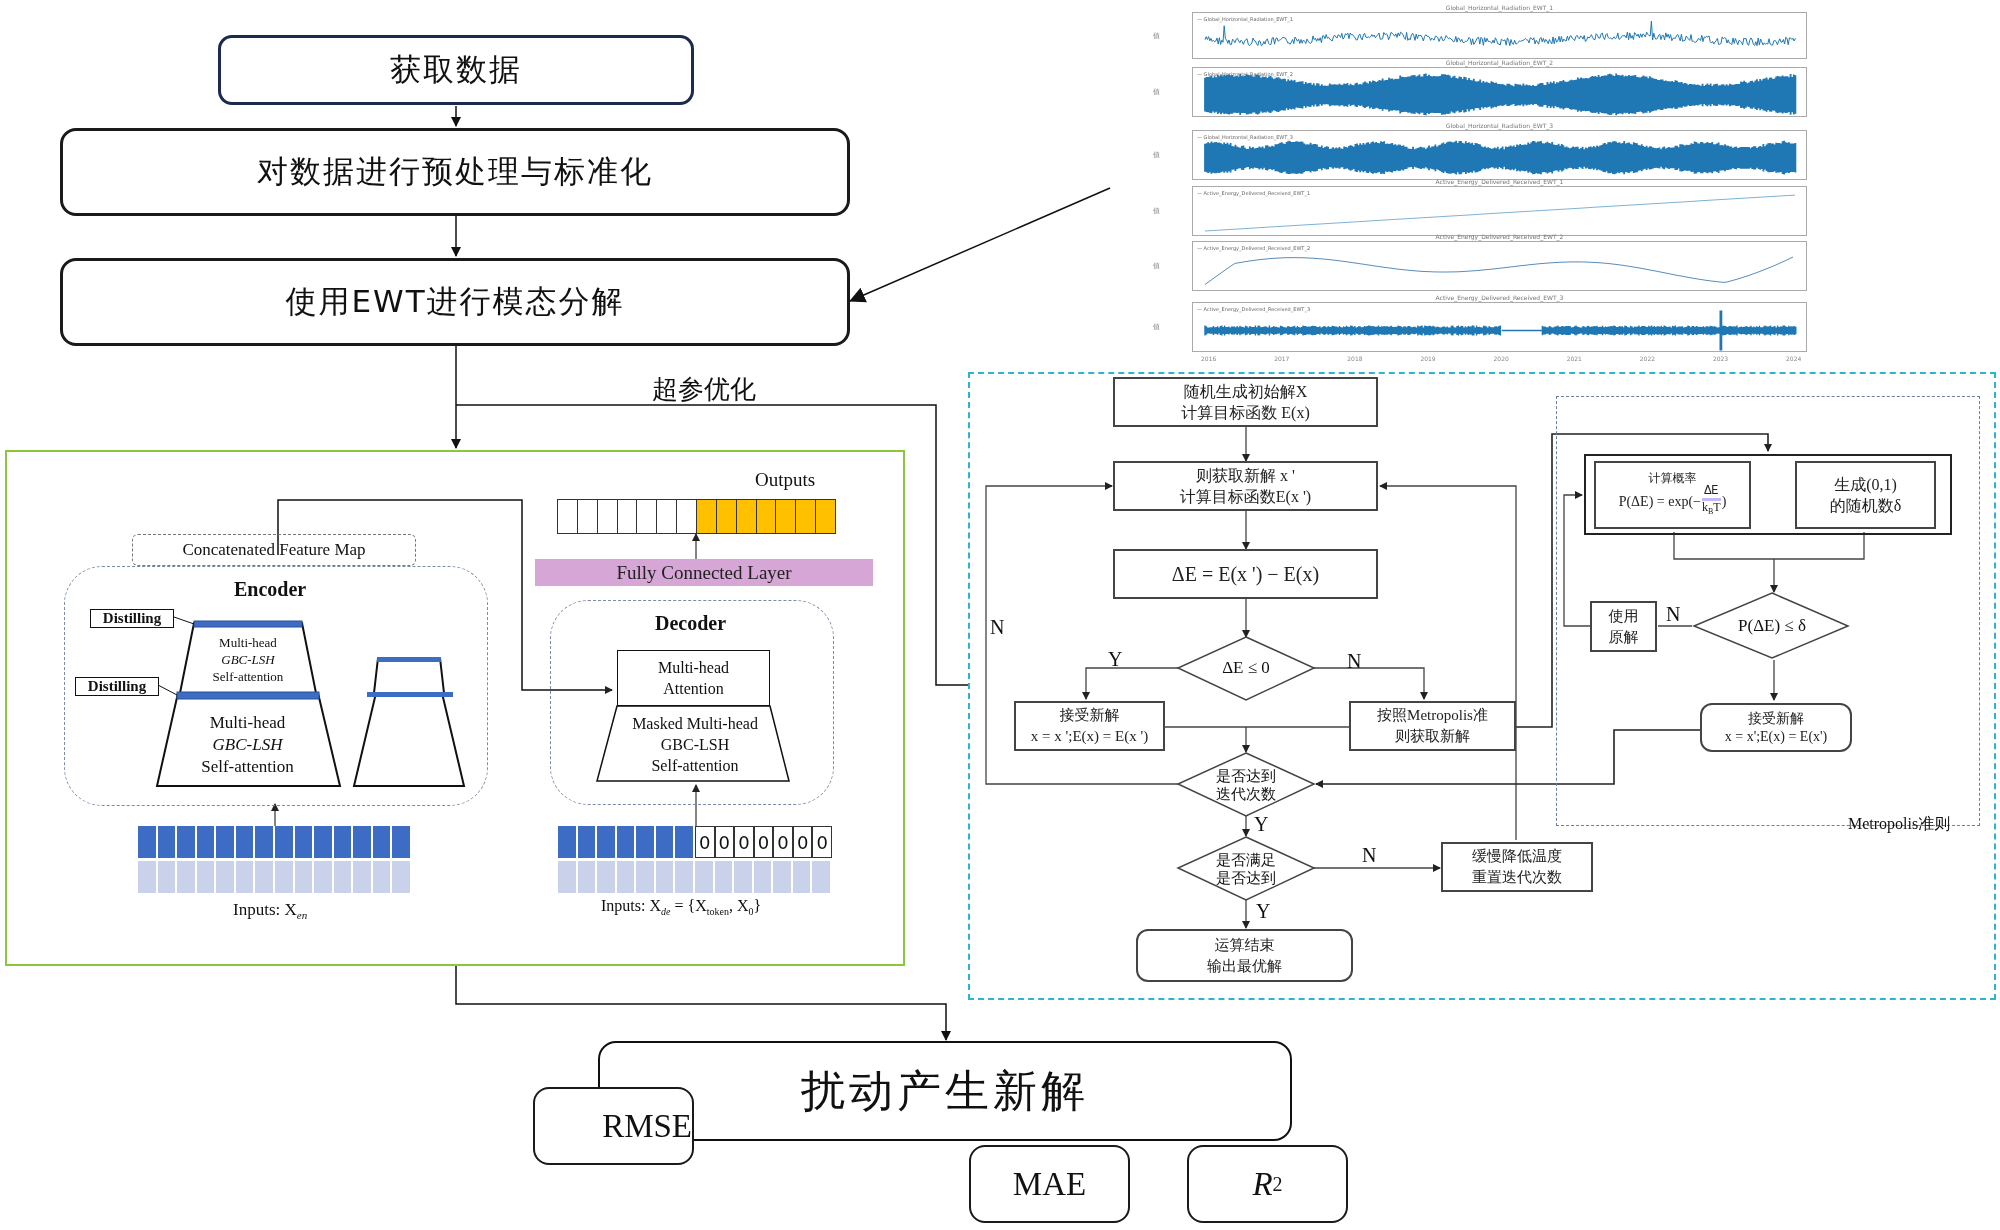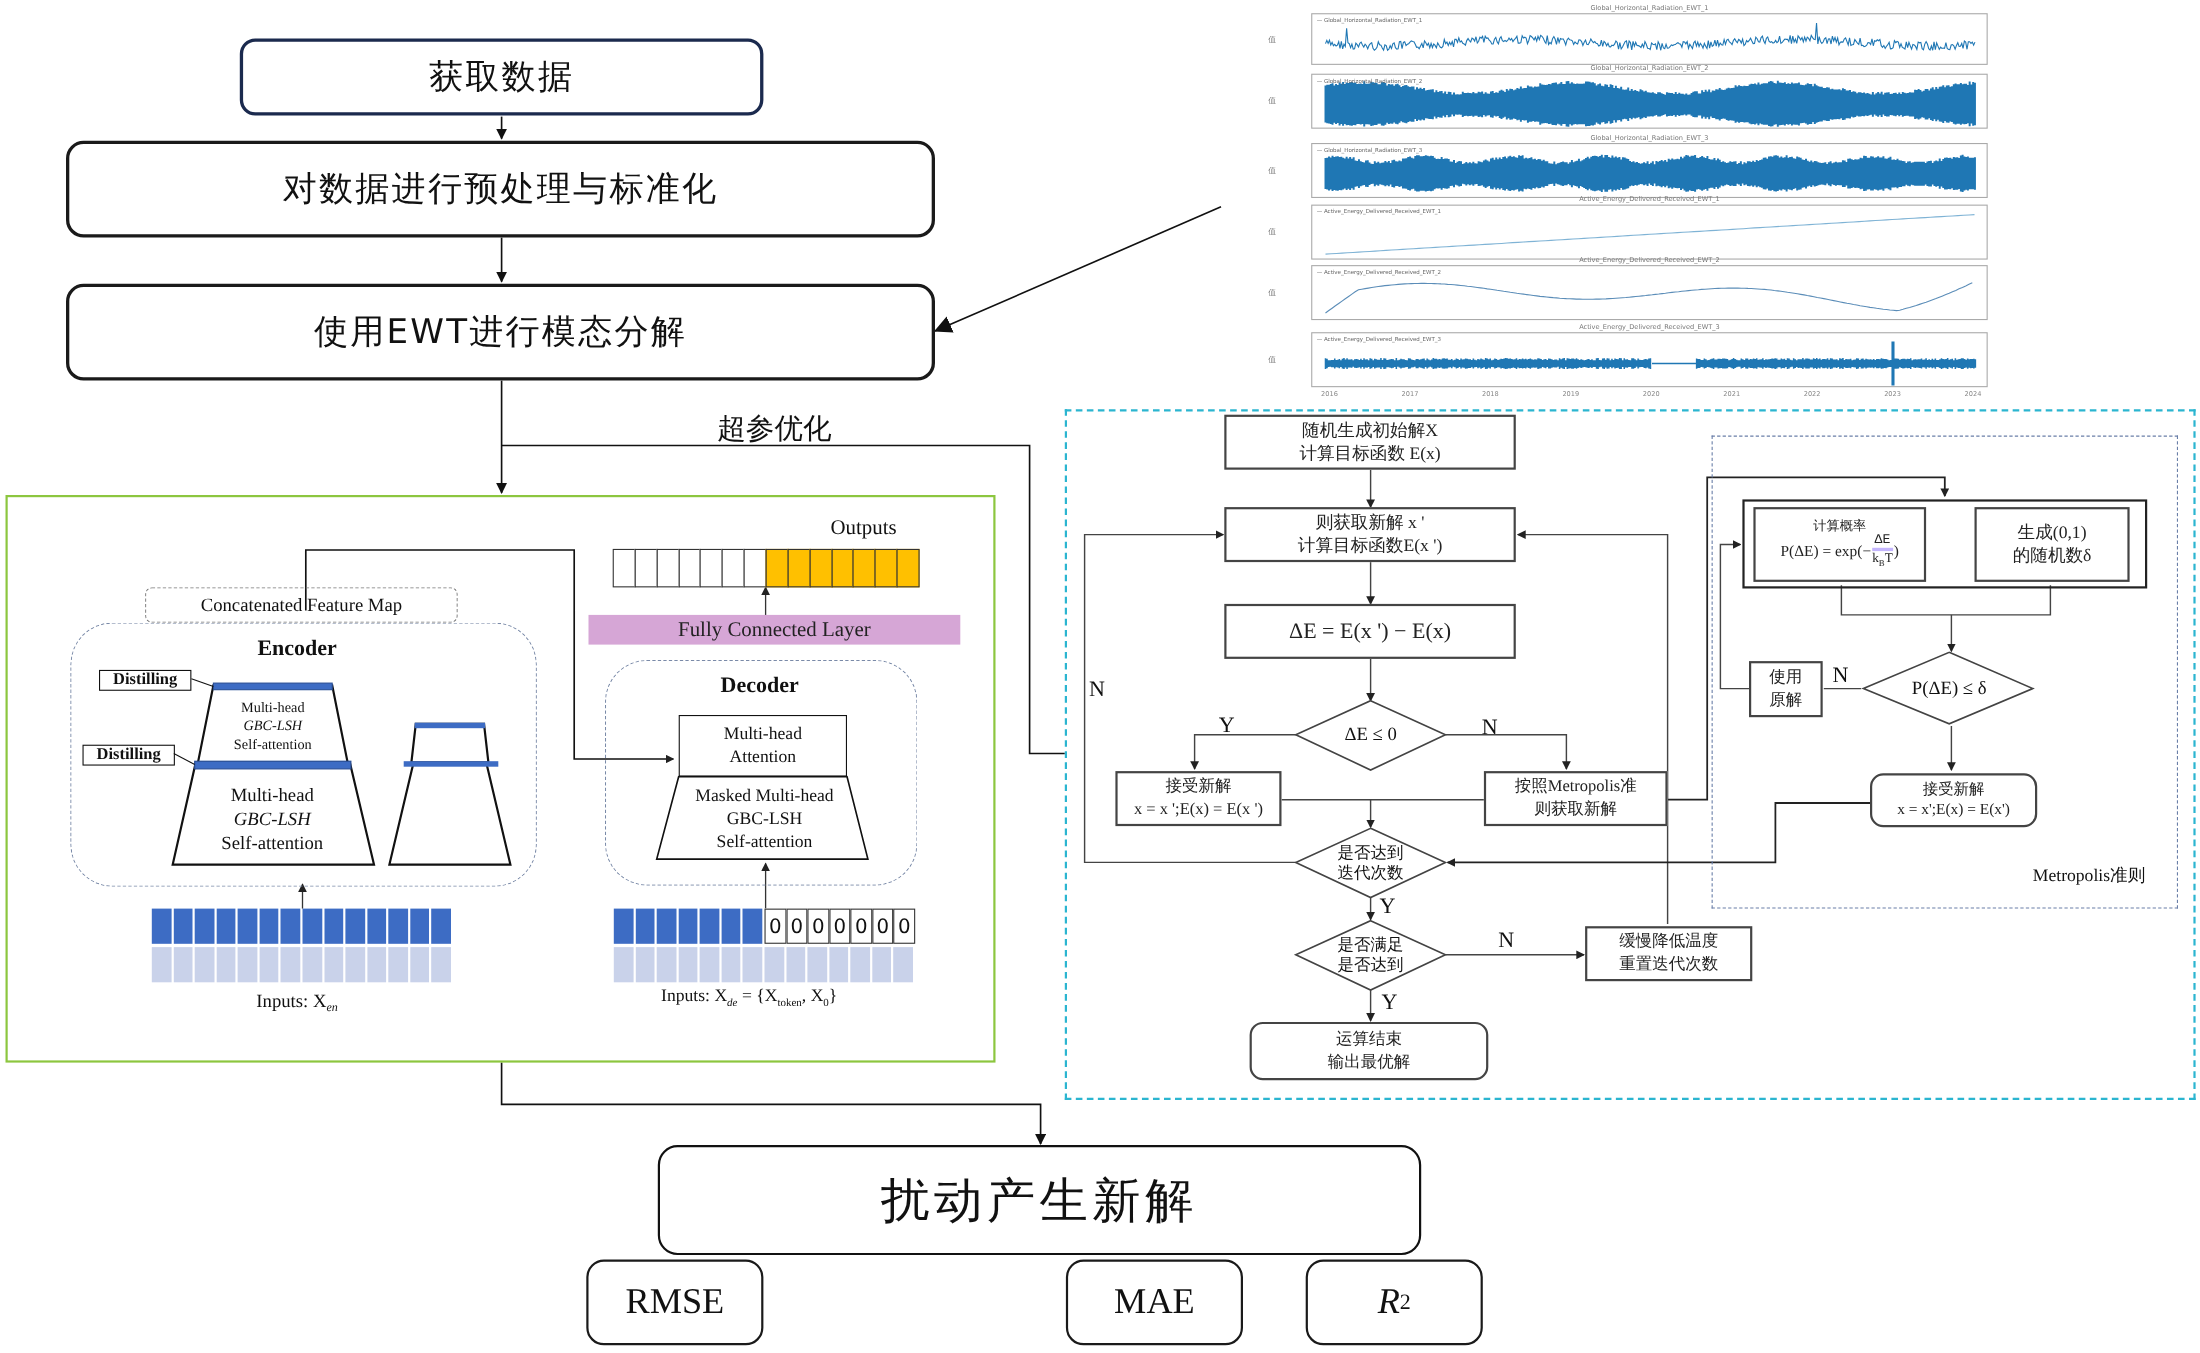--- a/index.html
+++ b/index.html
@@ -340,26 +340,26 @@
   <div class="abs lbl" style="left:1666px;top:603px;">N</div>
 
   <div class="abs ctr fbox" style="left:1590px;top:601px;width:67px;height:51px;font-size:15px;">
     <span>使用</span>
     <span>原解</span>
   </div>
   <div class="abs ctr fbox r" style="left:1700px;top:703px;width:152px;height:49px;font-size:14px;line-height:18px;">
     <span>接受新解</span>
     <span>x = x';E(x) = E(x')</span>
   </div>
-  <div class="abs serif" style="left:1848px;top:786px;font-size:16px;">Metropolis准则</div>
+  <div class="abs serif" style="left:1848px;top:814px;font-size:16px;">Metropolis准则</div>
 
   <div class="abs ctr" style="left:598px;top:1041px;width:694px;height:100px;border:2.5px solid #111;border-radius:18px;font-family:'DejaVu Sans',sans-serif;font-size:44px;letter-spacing:4px;">
     <span>扰动产生新解</span>
   </div>
-  <div class="abs ctr metric" style="left:533px;top:1145px;width:161px;height:78px;">
+  <div class="abs ctr metric" style="left:533px;top:1087px;width:161px;height:78px;justify-content:flex-end;">
     <span>RMSE</span>
   </div>
   <div class="abs ctr metric" style="left:969px;top:1145px;width:161px;height:78px;">
     <span>MAE</span>
   </div>
   <div class="abs ctr metric" style="left:1187px;top:1145px;width:161px;height:78px;">
     <span style="font-style:italic">R</span>
       <sup style="font-size:20px;">2</sup>
   </div>
 

